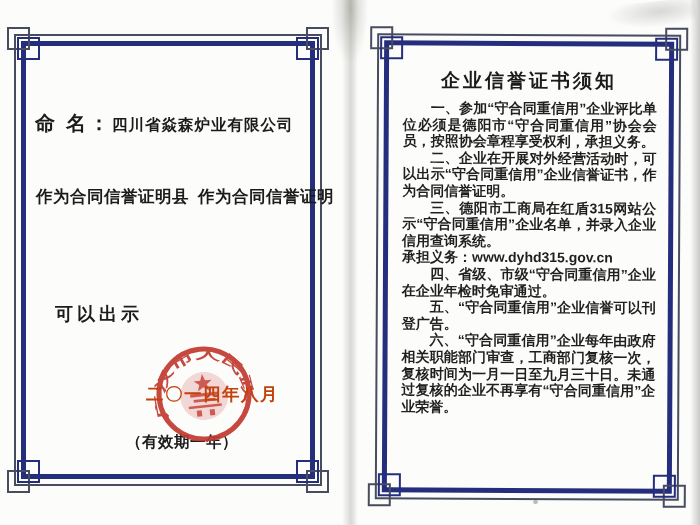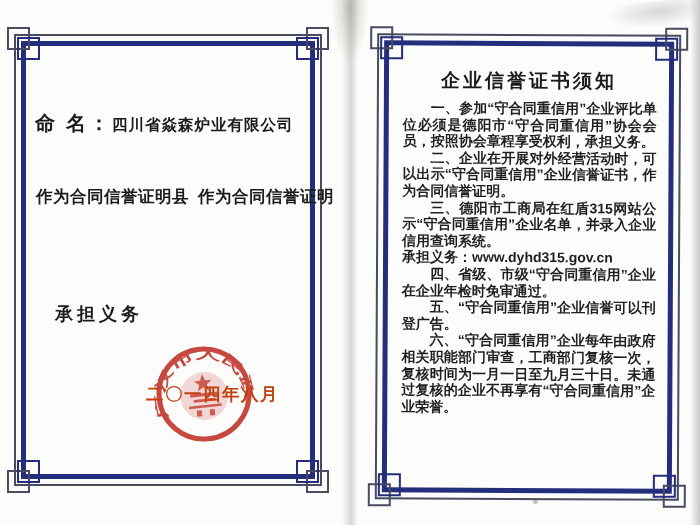--- a/index.html
+++ b/index.html
@@ -87,21 +87,21 @@
 
 
     <div class="name-line">
       <span class="lbl">命 名：</span><span class="val">四川省焱森炉业有限公司</span>
     </div>
 
     <div class="award-line">
       <span>作为合同信誉证明</span><span class="grade">县</span><span>作为合同信誉证明</span>
     </div>
 
-    <div class="issue-line">承担义务</div>
+    <div class="issue-line">可以出示</div>
 
     <svg class="seal" viewBox="0 0 100 100">
       <defs>
         <path id="sealArc" d="M 13,70 A 40,40 0 1 1 87,70" fill="none"></path>
       </defs>
       <circle cx="50" cy="50" r="45" fill="none" stroke="#c23a31" stroke-width="5"></circle>
       <circle cx="50" cy="52" r="24" fill="rgba(197,55,44,0.20)"></circle>
       <g fill="#c5372c" opacity="0.85">
         <polygon points="50,30 52.4,36.5 59,36.5 53.8,40.6 55.8,47 50,43.2 44.2,47 46.2,40.6 41,36.5 47.6,36.5"></polygon>
         <rect x="36" y="49" width="28" height="3.2"></rect>
@@ -109,20 +109,21 @@
         <rect x="33.5" y="61" width="33" height="2.6"></rect>
         <rect x="41" y="66" width="5" height="6"></rect>
         <rect x="54" y="66" width="5" height="6"></rect>
       </g>
       <text font-size="13.5" font-weight="bold" fill="#c23a31">
         <textPath href="#sealArc" textLength="172" lengthAdjust="spacingAndGlyphs">广汉市人民政府</textPath>
       </text>
     </svg>
 
     <div class="date-line">二〇一四年八月</div>
+    <div class="validity-line">（有效期一年）</div>
   </div>
 
   <div class="page page-right">
     <div class="frame-thin"></div>
     <div class="frame-navy"></div>
     <span class="corner c-tl">
         <i class="a"></i>
         <i class="b"></i>
       </span>
     <span class="corner c-tr">

